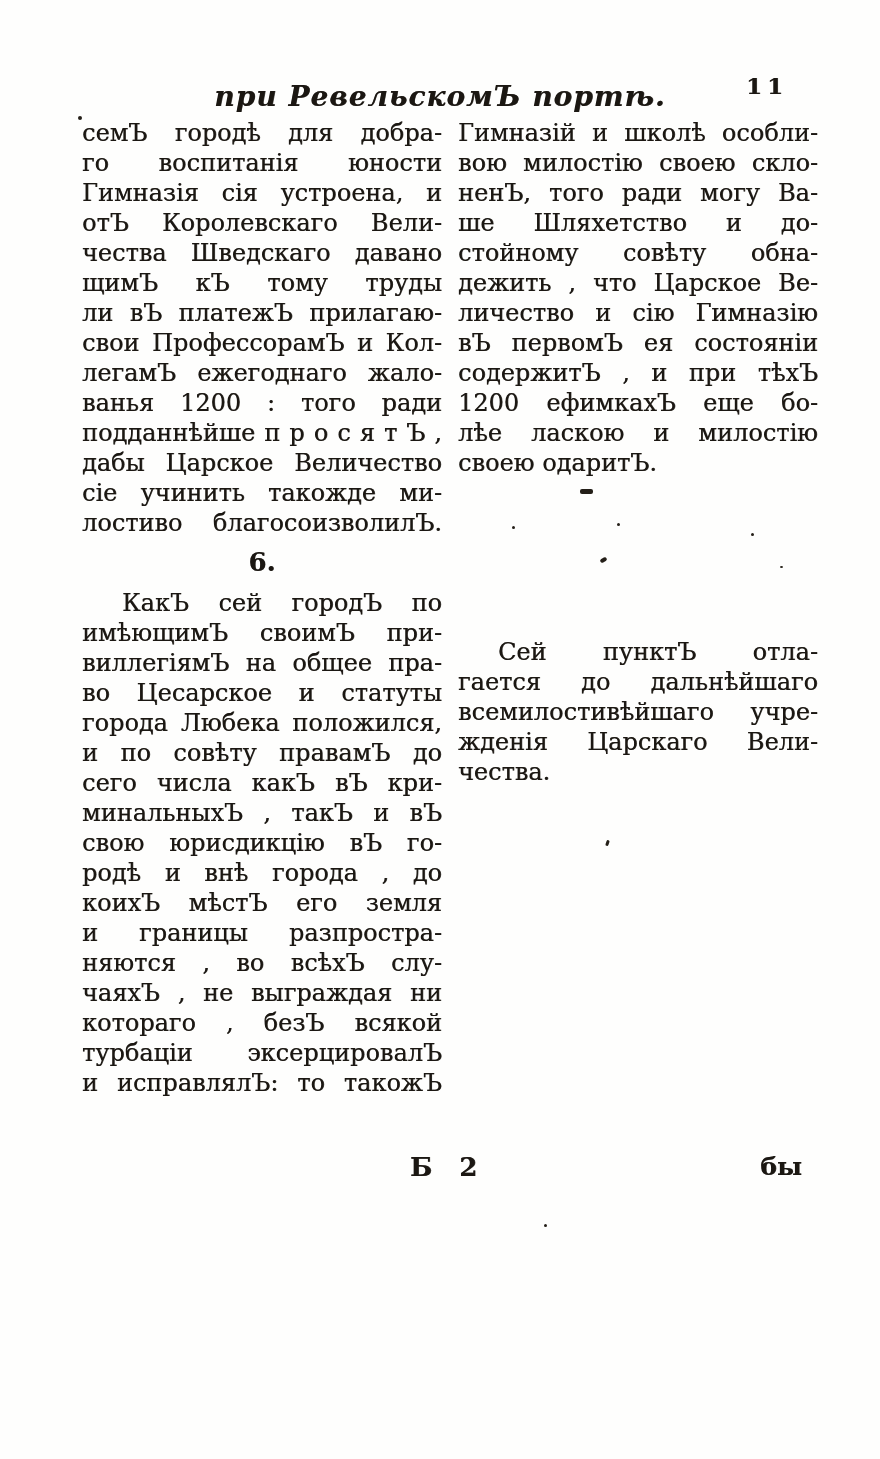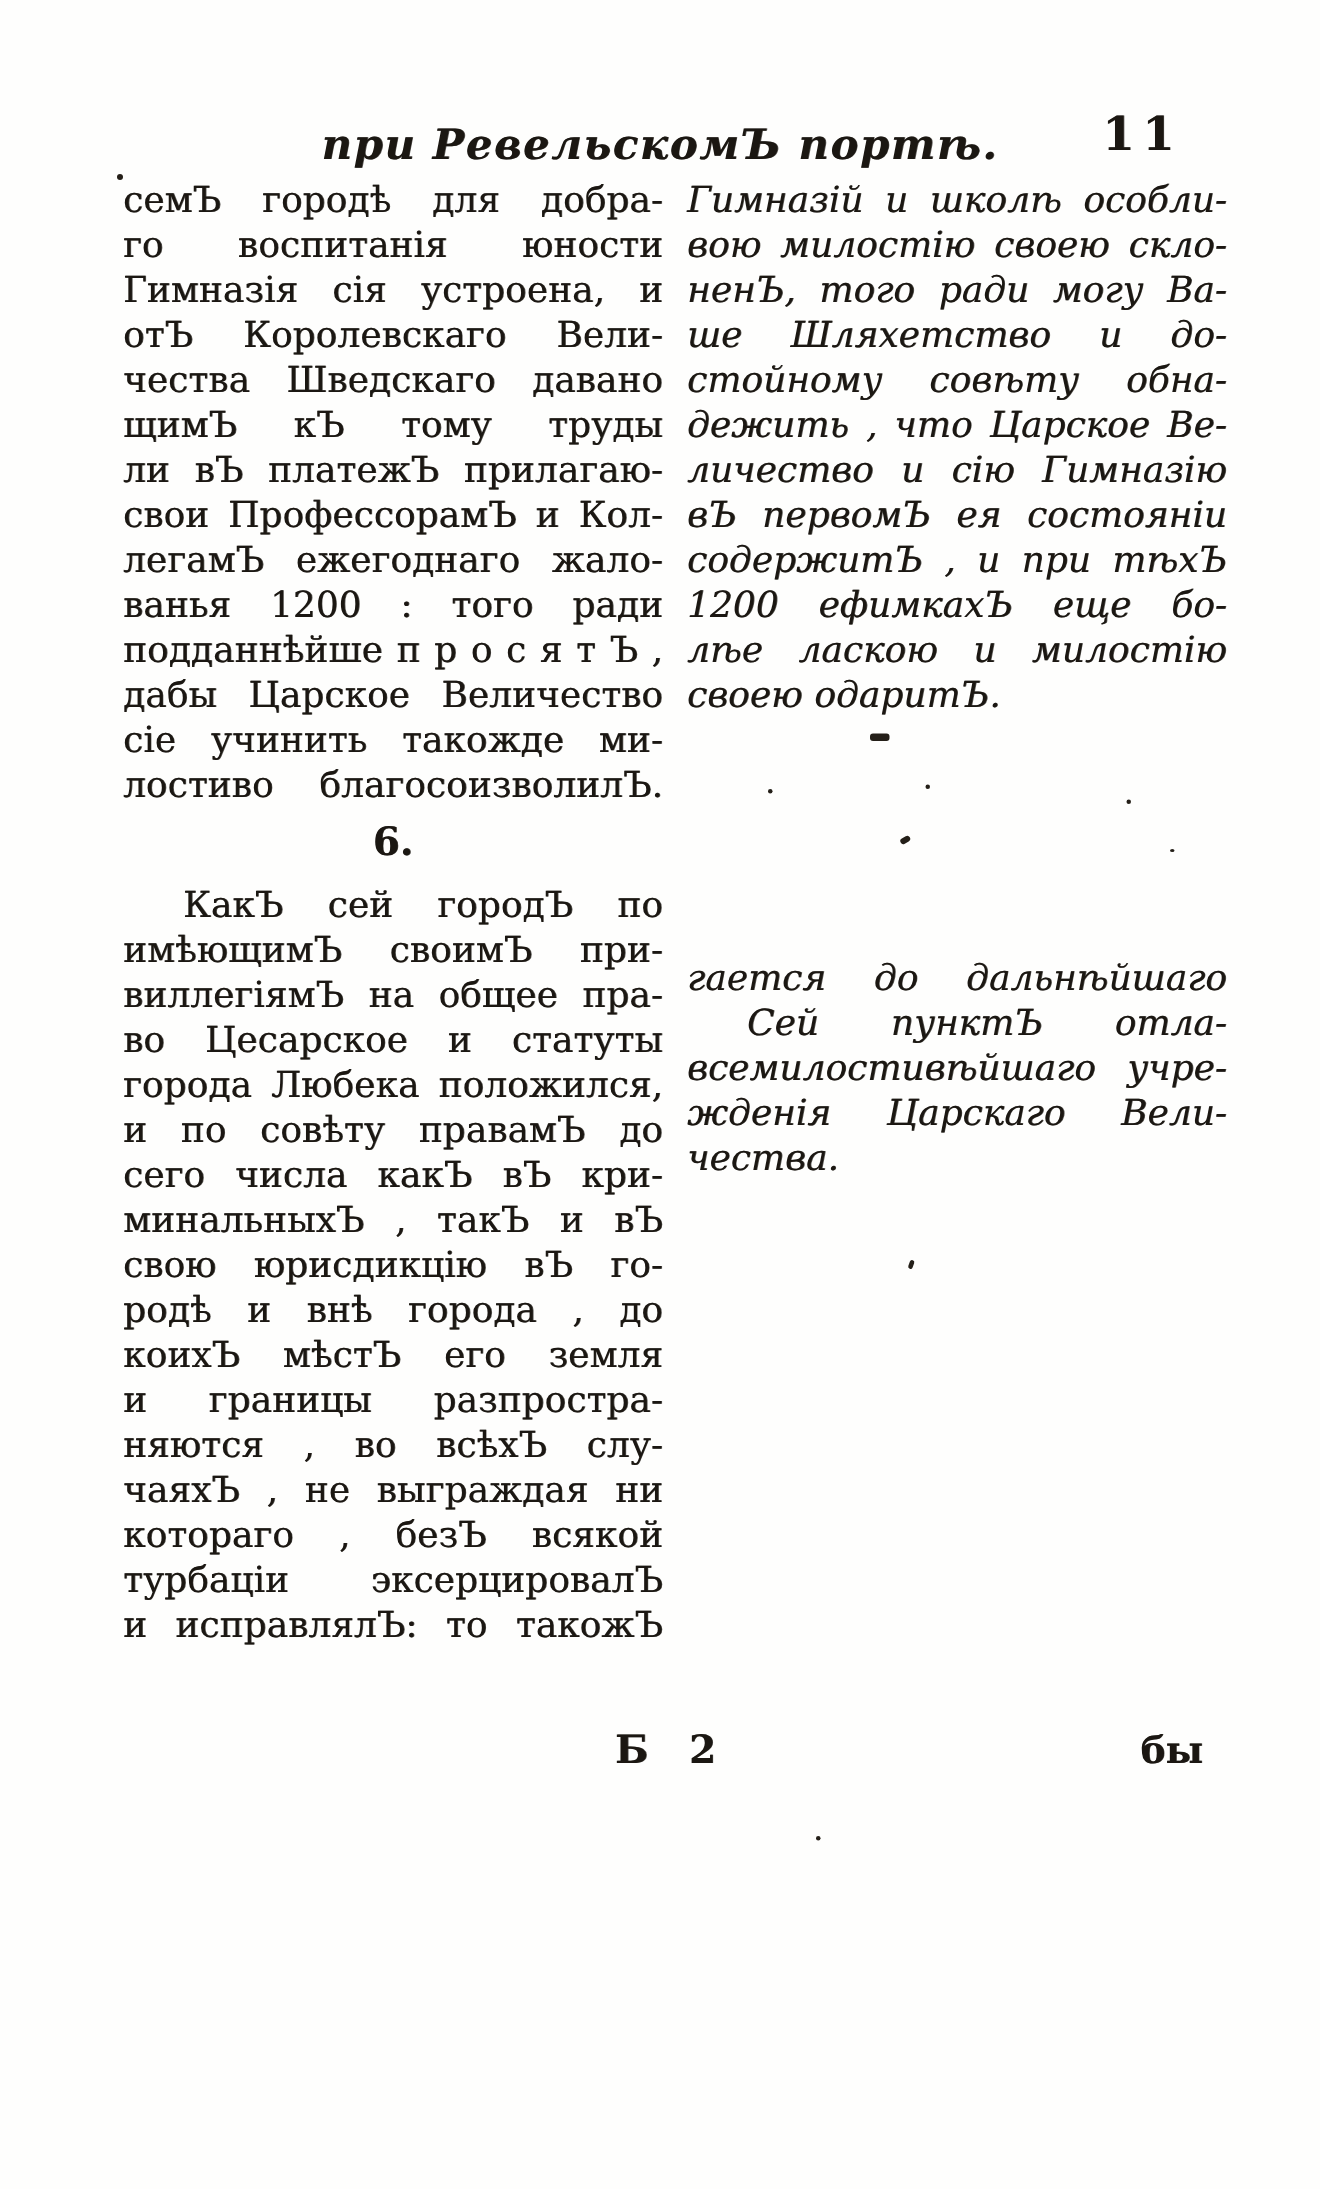--- a/index.html
+++ b/index.html
@@ -19,33 +19,33 @@
     text-align: center;
     font-style: italic;
     font-weight: bold;
     font-size: 28px;
     letter-spacing: 1px;
     text-shadow: 0.4px 0.2px 0 rgba(27,23,18,0.7);
   }
   .page-number {
     position: absolute;
     top: 72px; right: 92px;
-    font-size: 31px;
+    font-size: 23px;
     font-weight: bold;
     letter-spacing: 5px;
     text-shadow: 0.4px 0.2px 0 rgba(27,23,18,0.7);
   }
   
   .col {
     position: absolute;
     top: 118px;
     width: 360px;
   }
   .col-left  { left: 82px;  }
-  .col-right { left: 458px; font-style: italic; }
+  .col-right { left: 458px; }
   .line {
     font-size: 24px;
     line-height: 30px;
     text-align: justify;
     text-align-last: justify;
     text-shadow: 0.45px 0.25px 0 rgba(27,23,18,0.72);
     white-space: normal;
   }
   .line.last   { text-align-last: left; }
   .line.indent { text-indent: 40px; }
@@ -144,22 +144,22 @@
         <div class="line">стойному совѣту обна-</div>
         <div class="line">дежить , что Царское Ве-</div>
         <div class="line">личество и сію Гимназію</div>
         <div class="line">вЪ первомЪ ея состояніи</div>
         <div class="line">содержитЪ , и при тѣхЪ</div>
         <div class="line">1200 ефимкахЪ еще бо-</div>
         <div class="line">лѣе ласкою и милостію</div>
         <div class="line last">своею одаритЪ.</div>
       </div>
     <div class="par par-gap">
+        <div class="line indent">Сей пунктЪ отла-</div>
         <div class="line">гается до дальнѣйшаго</div>
-        <div class="line indent">Сей пунктЪ отла-</div>
         <div class="line">всемилостивѣйшаго учре-</div>
         <div class="line">жденія Царскаго Вели-</div>
         <div class="line last">чества.</div>
       </div>
   </div>
 
   <div class="signature-mark">Б 2</div>
 
   <div class="catchword">бы</div>
 

